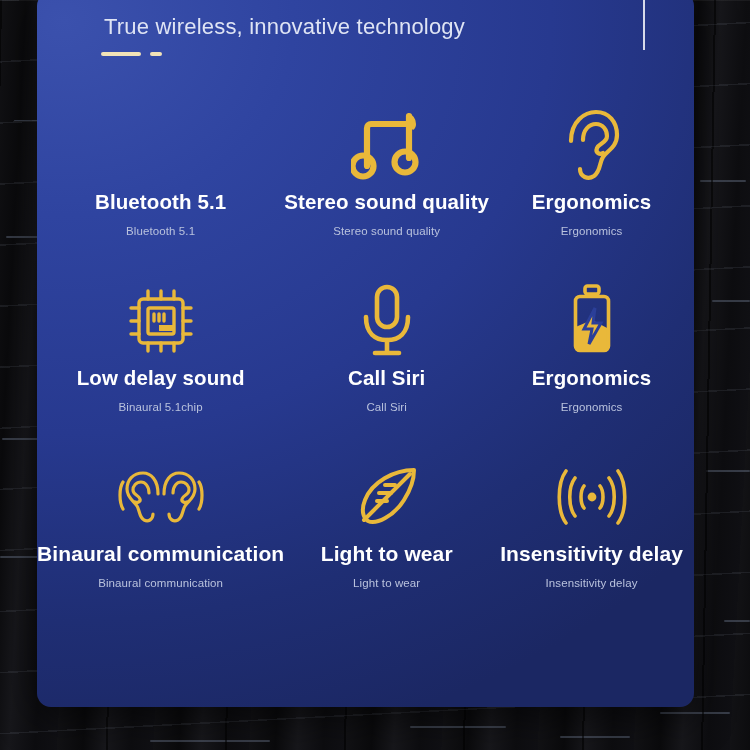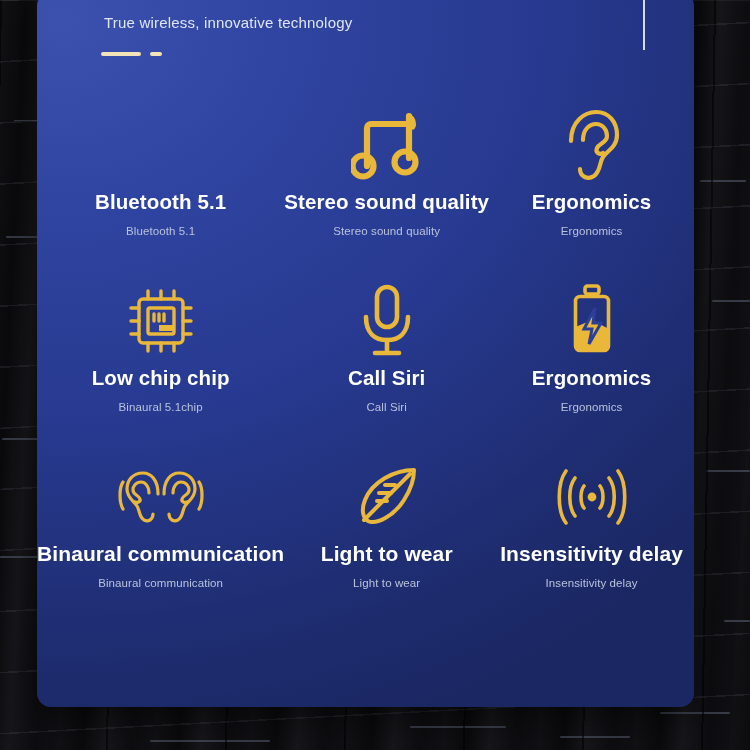--- a/index.html
+++ b/index.html
@@ -48,21 +48,21 @@
     border-radius:14px;
     background:
       radial-gradient(135% 105% at 4% 4%, #3b51ad 0%, #2f44a0 26%, #27398f 55%, #1f2e74 80%, #1b2763 100%);
     box-shadow:0 10px 38px rgba(0,0,0,.55);
     overflow:hidden;
   }
 
   
   #headline {
     position:absolute; left:67px; top:22px;
-    font-size:15px; font-weight:400;
+    font-size:22px; font-weight:400;
     color:#dfe4f4; letter-spacing:.2px;
     white-space:nowrap;
   }
   #dashes { position:absolute; left:64px; top:60px; display:flex; align-items:center; }
   .dash-long { width:40px; height:4px; border-radius:2px; background:#f2e3b8; }
   .dash-short { width:12px; height:4px; border-radius:2px; background:#f2e3b8; margin-left:9px; }
 
   #vline {
     position:absolute; left:606px; top:0; width:1.6px; height:58px;
     background:rgba(255,255,255,.82);
@@ -175,21 +175,21 @@
           <g fill="none" stroke="#e9b83a" stroke-width="3.4" stroke-linecap="round" stroke-linejoin="round">
             <rect x="13" y="13" width="44" height="44" rx="4"></rect>
             <rect x="22" y="22" width="26" height="26" rx="2"></rect>
             <path d="M22 5 v8 M35 5 v8 M48 5 v8 M22 57 v8 M35 57 v8 M48 57 v8"></path>
             <path d="M5 22 h8 M5 35 h8 M5 48 h8 M57 22 h8 M57 35 h8 M57 48 h8"></path>
             <path d="M28 28 v7 M33 28 v7 M38 28 v7"></path>
           </g>
           <rect x="33" y="39" width="14" height="6" fill="#e9b83a"></rect>
         </svg>
       </div>
-      <div class="cell-title">Low chip chip</div>
+      <div class="cell-title">Low delay sound</div>
       <div class="cell-sub">Binaural 5.1chip</div>
     </div>
 
     <div class="cell grid-row-2">
       <div class="icon-wrap">
         <svg width="58" height="76" viewBox="0 0 58 76">
           <g fill="none" stroke="#e9b83a" stroke-width="4.6" stroke-linecap="round" stroke-linejoin="round">
             <rect x="19" y="4" width="20" height="40" rx="10"></rect>
             <path d="M8 34 C8 50 17 57 29 57 C41 57 50 50 50 34"></path>
             <path d="M29 57 v11"></path>

